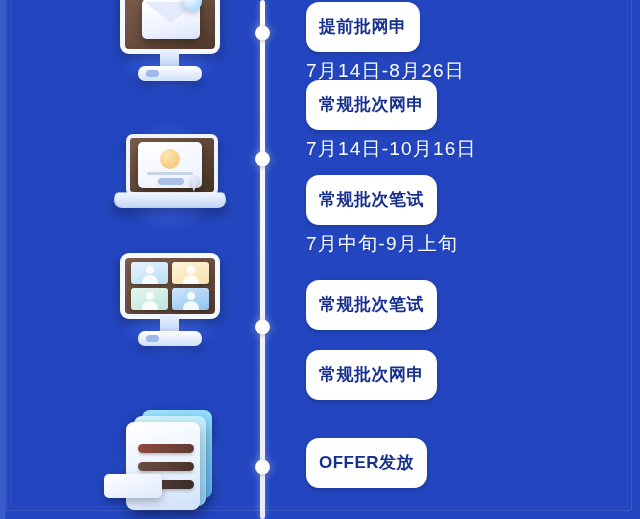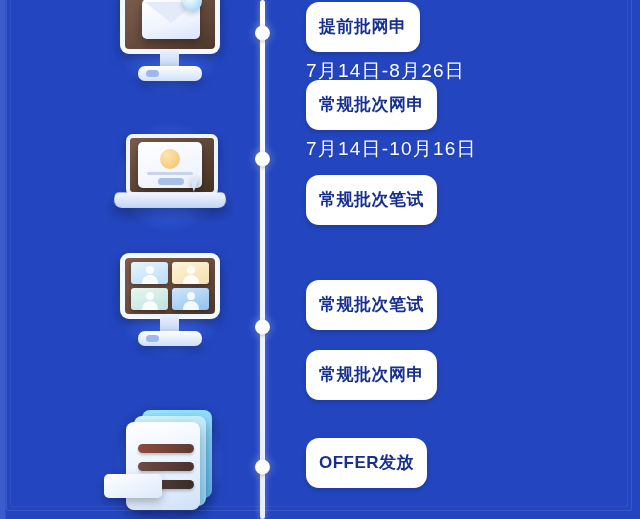--- a/index.html
+++ b/index.html
@@ -265,20 +265,21 @@
     <div class="date">7月14日-8月26日</div>
   </div>
 
   <div class="entry" style="top:80px">
     <div class="pill">常规批次网申</div>
     <div class="date">7月14日-10月16日</div>
   </div>
 
   <div class="entry" style="top:175px">
     <div class="pill">常规批次笔试</div>
+    <div class="date">7月中旬-9月上旬</div>
   </div>
 
   <div class="entry" style="top:280px">
     <div class="pill">常规批次笔试</div>
   </div>
 
   <div class="entry" style="top:350px">
     <div class="pill">常规批次网申</div>
   </div>
 

